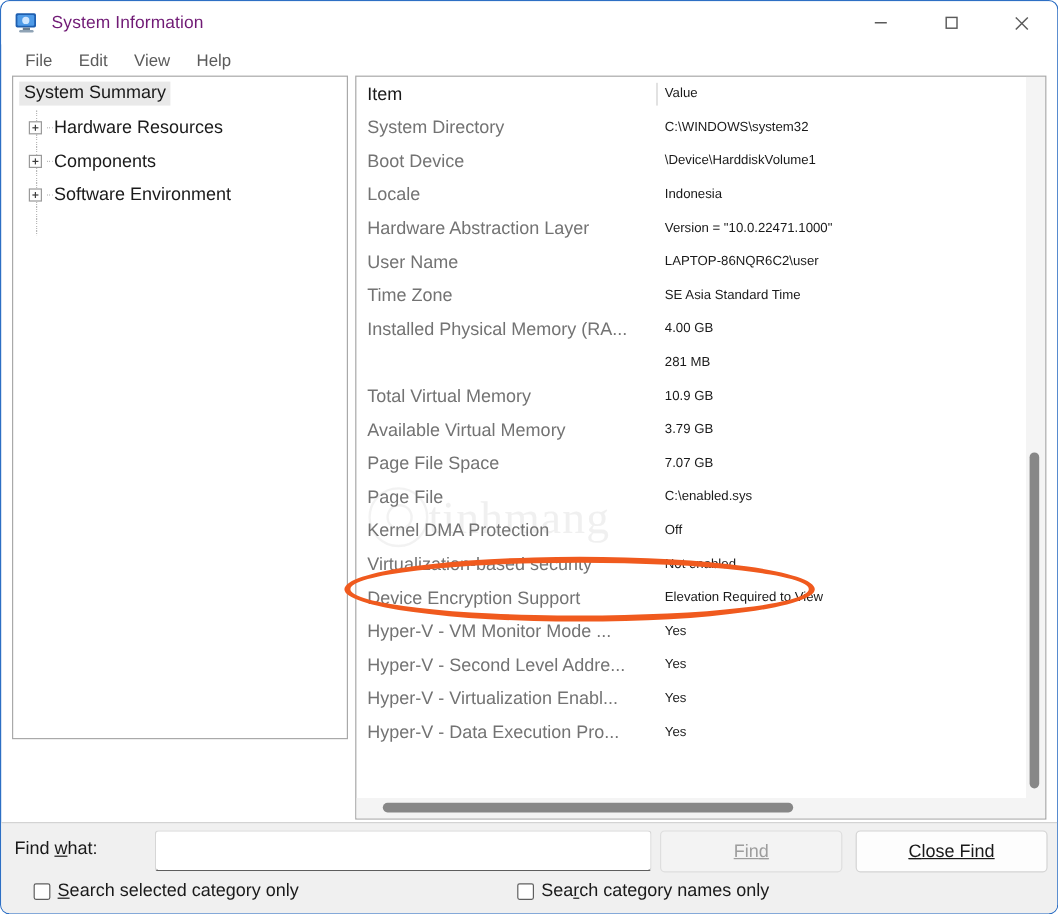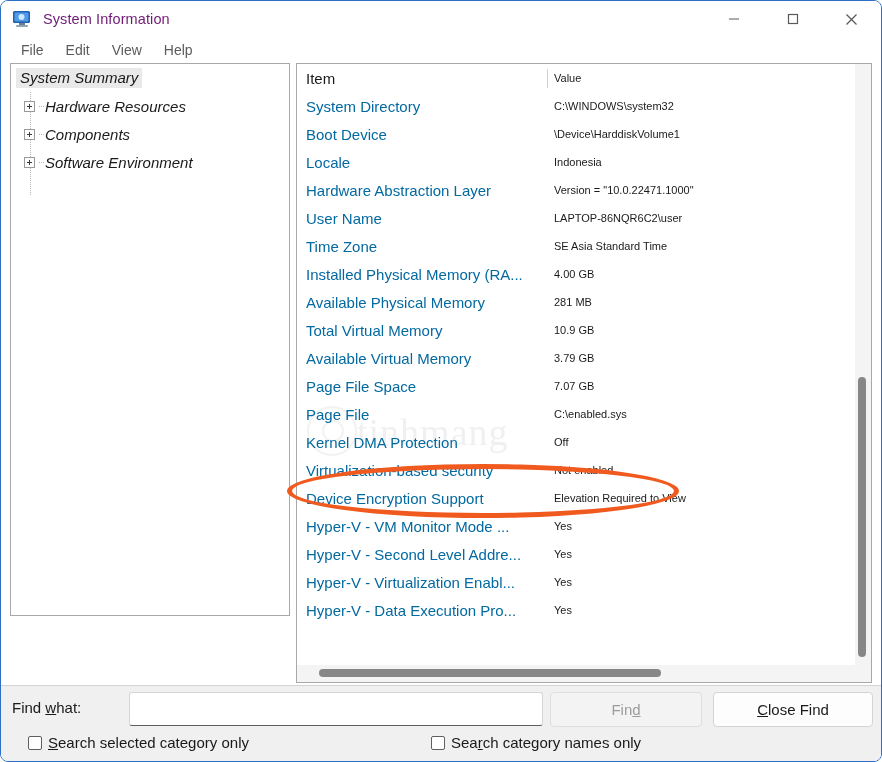--- a/index.html
+++ b/index.html
@@ -79,21 +79,20 @@
   
   .tree-panel {
     position: absolute;
     left: 9px; top: 62px;
     width: 280px;
     height: 553px;
     background: #ffffff;
     border: 1px solid #a9a9a9;
     box-sizing: border-box;
     overflow: hidden;
-    font-style: italic;
   }
   .tree-row {
     position: relative;
     height: 28px;
     display: flex;
     align-items: center;
     padding-left: 5px;
     box-sizing: border-box;
   }
   .tree-row.root .tree-label {
@@ -159,21 +158,21 @@
   .detail-row {
     position: relative;
     height: 28px;
     display: flex;
     align-items: center;
   }
   .cell-item {
     position: absolute;
     left: 9px;
     font-size: 15px;
-    color: #0369a1;
+    color: #737373;
     white-space: nowrap;
   }
   .cell-value {
     position: absolute;
     left: 257px;
     font-size: 11px;
     color: #1a1a1a;
     white-space: nowrap;
   }
   .detail-row.header .cell-item,
@@ -320,20 +319,21 @@
   .btn {
     position: absolute;
     top: 691px;
     height: 35px;
     border-radius: 4px;
     box-sizing: border-box;
     display: flex;
     align-items: center;
     justify-content: center;
     font-size: 15px;
+    text-decoration: underline;
   }
   .btn-find {
     left: 549px;
     width: 152px;
     background: #f3f3f3;
     border: 1px solid #dedede;
     color: #9d9d9d;
   }
   .btn-close {
     left: 712px;
@@ -466,21 +466,20 @@
           </div>
           <div class="detail-row">
             <div class="cell-item">Time Zone</div>
             <div class="cell-value">SE Asia Standard Time</div>
           </div>
           <div class="detail-row">
             <div class="cell-item">Installed Physical Memory (RA...</div>
             <div class="cell-value">4.00 GB</div>
           </div>
           <div class="detail-row">
-            <div class="cell-item">Available Physical Memory</div>
             <div class="cell-value">281 MB</div>
           </div>
           <div class="detail-row">
             <div class="cell-item">Total Virtual Memory</div>
             <div class="cell-value">10.9 GB</div>
           </div>
           <div class="detail-row">
             <div class="cell-item">Available Virtual Memory</div>
             <div class="cell-value">3.79 GB</div>
           </div>

